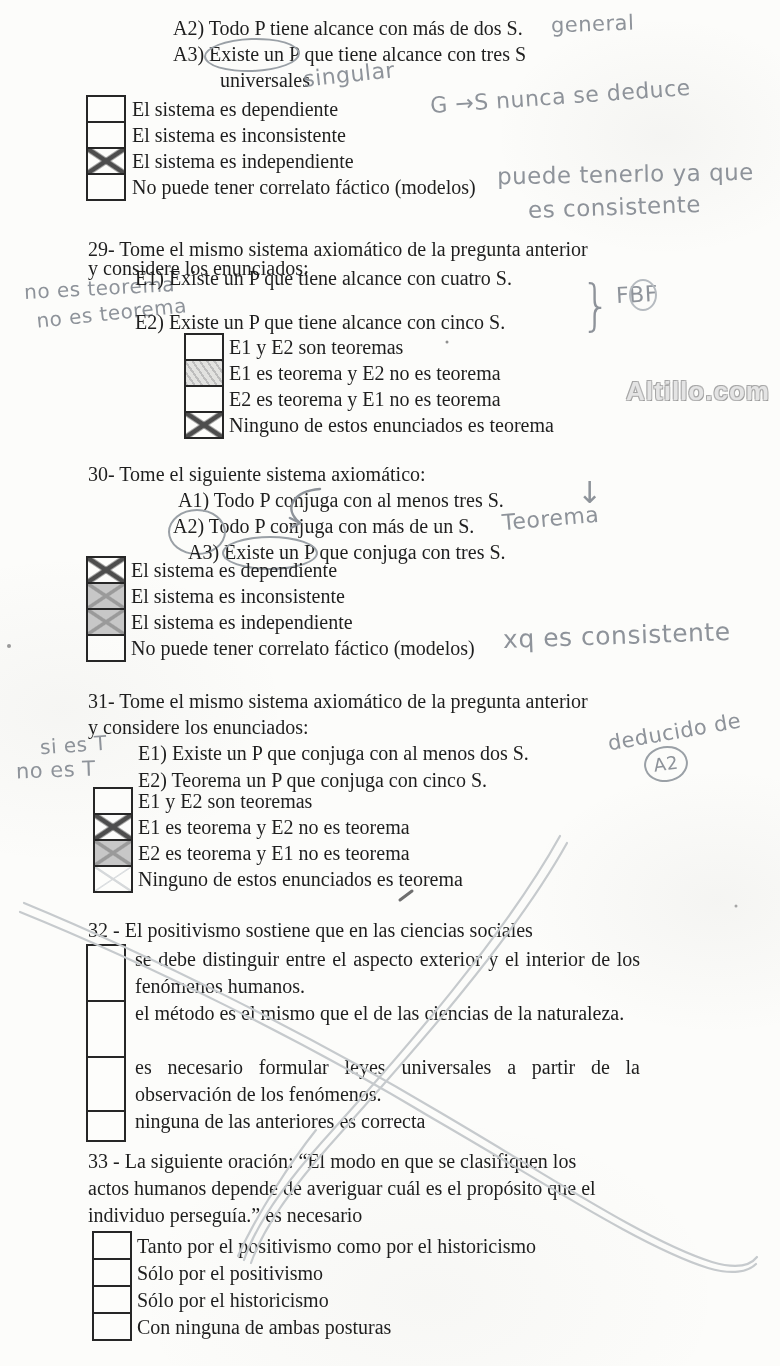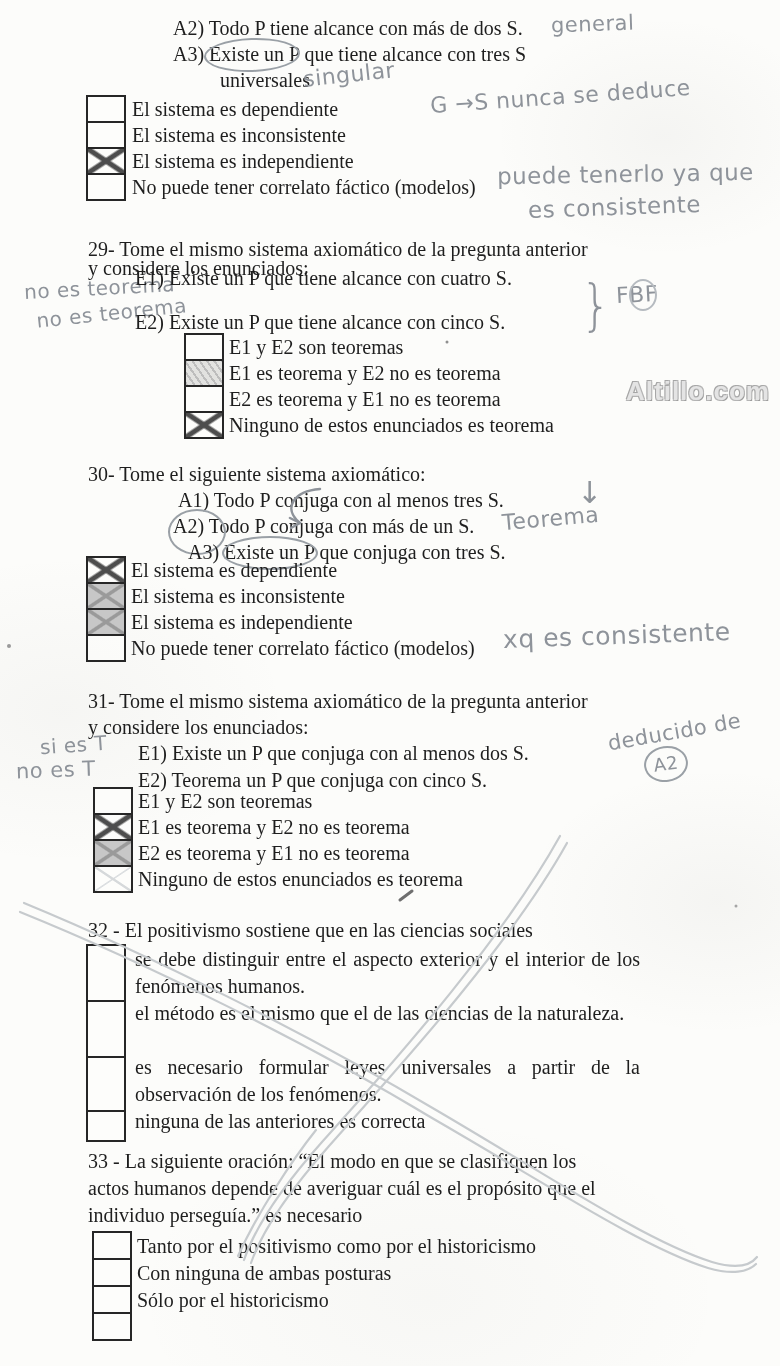--- a/index.html
+++ b/index.html
@@ -160,22 +160,23 @@
   <div class="print" style="left:88px;top:1175px;">actos humanos depende de averiguar cuál es el propósito que el</div>
   <div class="print" style="left:88px;top:1202px;">individuo perseguía.” es necesario</div>
   <div class="cbcol" style="left:92px;top:1231px;">
     <div class="cb st-empty" style="height:29px;"></div>
     <div class="cb st-empty" style="height:29px;"></div>
     <div class="cb st-empty" style="height:29px;"></div>
     <div class="cb st-empty" style="height:29px;"></div>
   </div>
   <div class="labels27" style="left:137px;top:1233px;white-space:nowrap;">
     <div style="height:27px;">Tanto por el positivismo como por el historicismo</div>
+    <div style="height:27px;">Sólo por el positivismo</div>
+    <div style="height:27px;">Sólo por el historicismo</div>
     <div style="height:27px;">Con ninguna de ambas posturas</div>
-    <div style="height:27px;">Sólo por el historicismo</div>
   </div>
 
   <svg class="overlay" width="780" height="1366" viewBox="0 0 780 1366">
     <g stroke="#c6cacd" stroke-width="2.2" fill="none" stroke-linecap="round">
       <path d="M 560 836 C 505 935, 405 1050, 322 1142 C 283 1186, 256 1224, 244 1260"></path>
       <path d="M 567 843 C 513 940, 412 1053, 329 1146 C 291 1189, 263 1228, 251 1263"></path>
       <path d="M 238 1256 C 258 1212, 292 1160, 316 1130"></path>
       <path d="M 24 903 C 150 955, 310 1035, 436 1110 C 552 1178, 648 1242, 712 1262 C 736 1269, 750 1266, 757 1257"></path>
       <path d="M 20 912 C 146 963, 306 1042, 432 1118 C 548 1185, 644 1248, 708 1268 C 732 1275, 748 1272, 756 1264"></path>
     </g>

